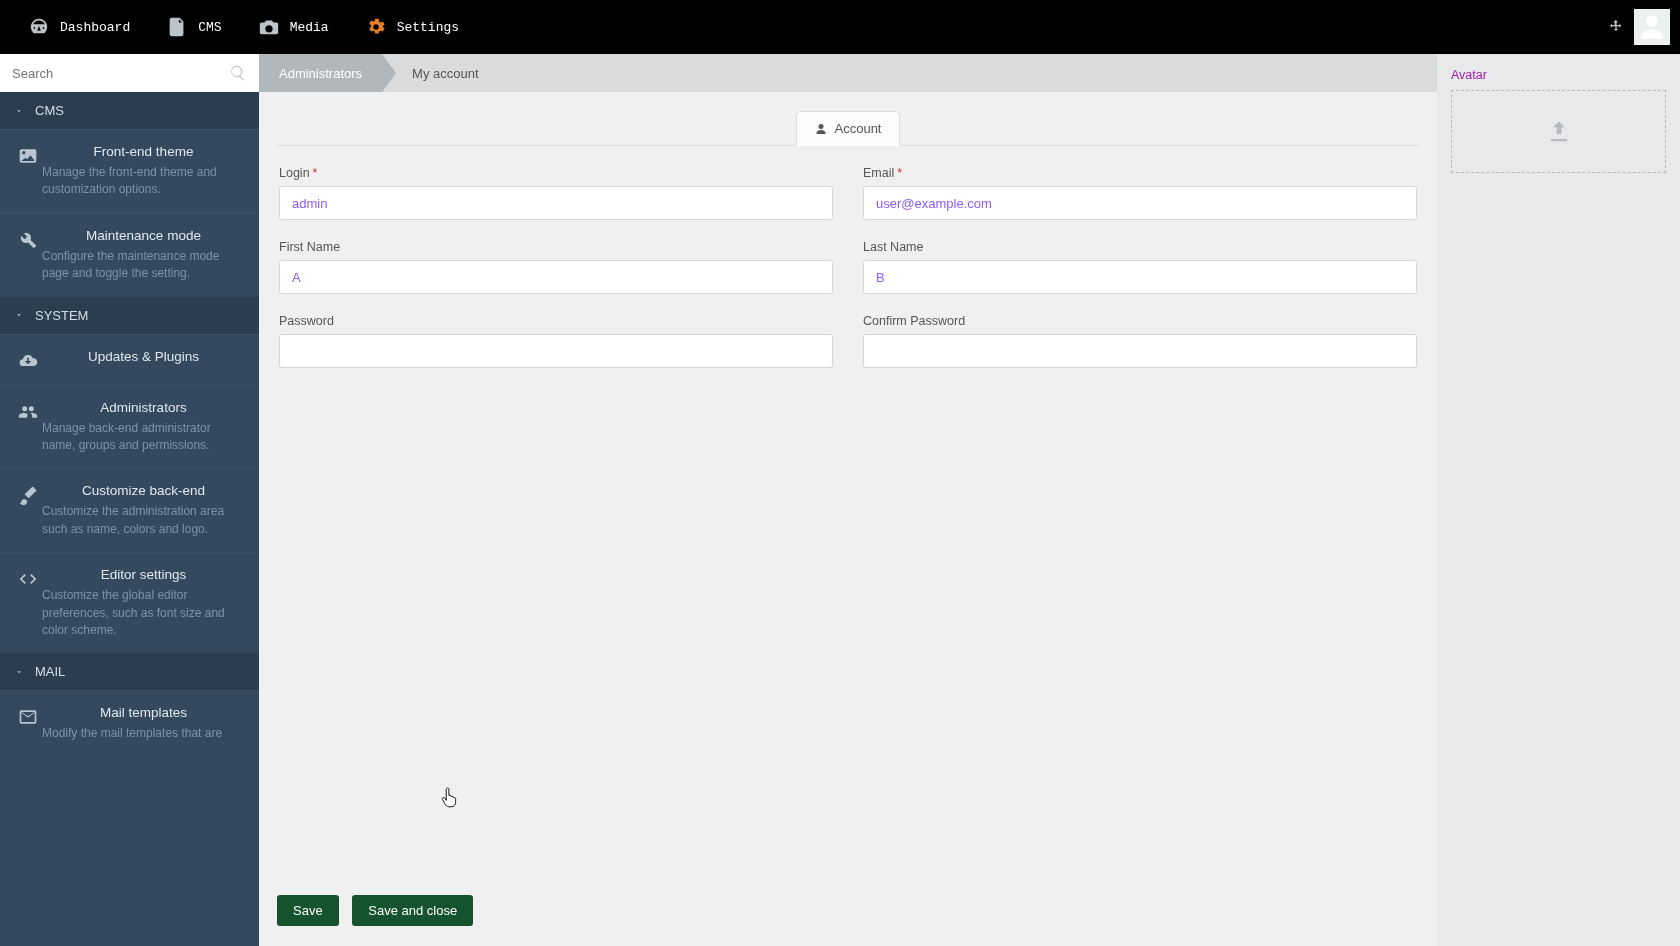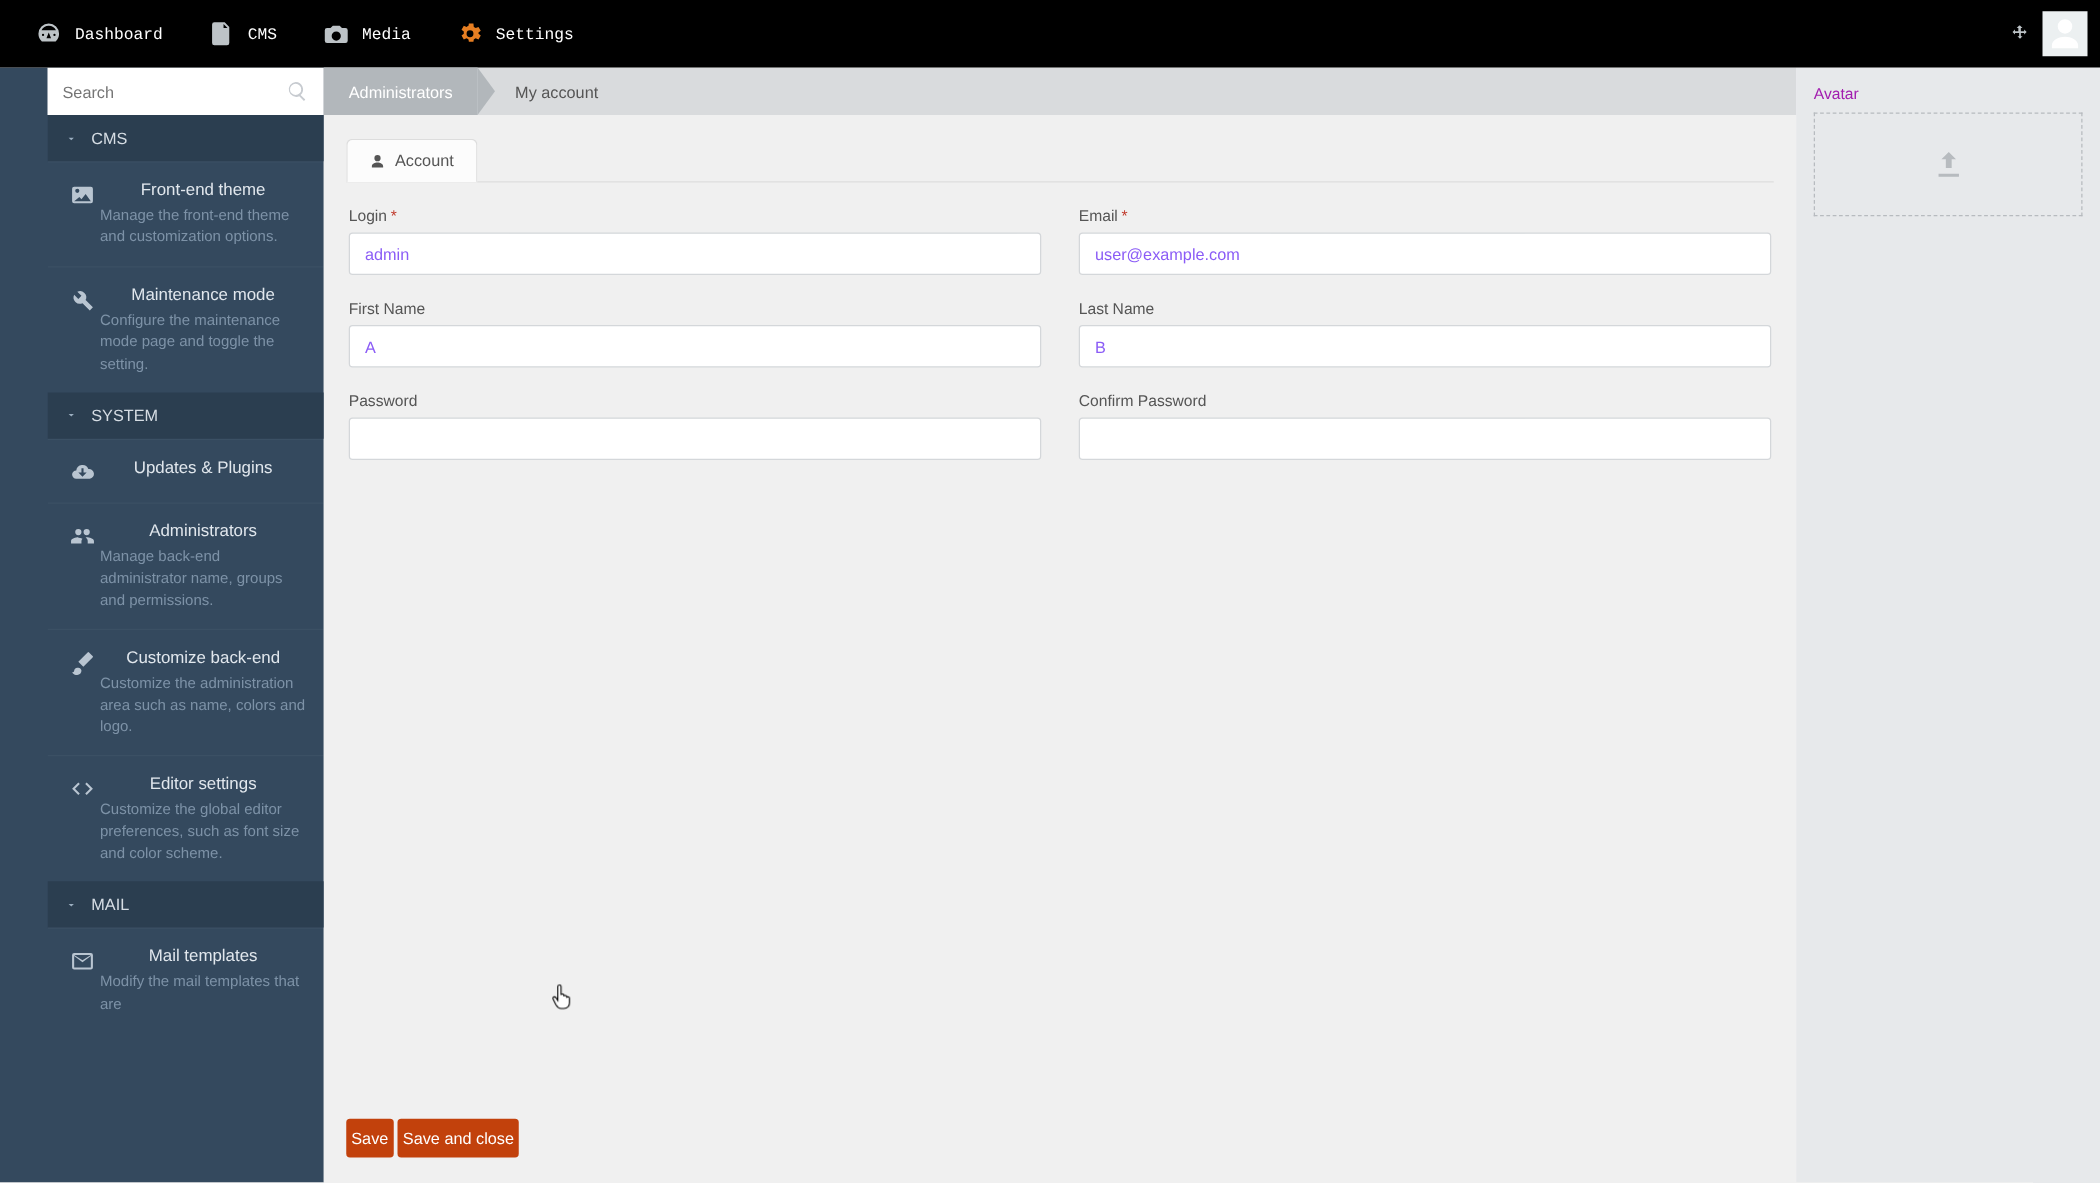--- a/index.html
+++ b/index.html
@@ -11,21 +11,21 @@
   .nav-item { display: flex; align-items: center; color: #fff; height: 54px; padding: 0 18px; cursor: pointer; font-size: 13px; }
   .nav-item .nav-icon { width: 22px; height: 22px; margin-right: 10px; display: inline-flex; align-items: center; justify-content: center; }
   .nav-item.active .nav-icon svg { fill: #e67e22; }
   .nav-right { margin-left: auto; display: flex; align-items: center; gap: 10px; }
   .avatar-box { width: 36px; height: 36px; background: #ecf0f1; display: flex; align-items: center; justify-content: center; }
 
   
   .main { display: flex; height: calc(100% - 54px); }
 
   
-  .sidebar { width: 259px; background: #34495e; display: flex; flex-direction: column; flex-shrink: 0; padding-left: 38px; }
+  .sidebar { width: 259px; background: #34495e; display: flex; flex-direction: column; flex-shrink: 0; }
   .search-wrap { background: #fff; height: 38px; display: flex; align-items: center; padding: 0 12px; }
   .search-input { flex: 1; border: none; outline: none; font-size: 13px; color: #555; background: transparent; }
   .search-icon { color: #bbb; }
 
   .side-scroll { flex: 1; overflow-y: auto; position: relative; }
   .side-scroll::-webkit-scrollbar { width: 6px; }
   .side-scroll::-webkit-scrollbar-thumb { background: #2c3e50; }
 
   .section-header { background: #2b3e50; color: #d6dde4; font-size: 13px; font-weight: 400; padding: 11px 14px; display: flex; align-items: center; cursor: pointer; }
   .section-header .chev { margin-right: 11px; }
@@ -48,32 +48,32 @@
   .crumb.first { background: #b2b7bb; color: #fff; }
   .crumb.first::after {
     content: ''; position: absolute; right: -14px; top: 0; width: 0; height: 0;
     border-top: 19px solid transparent; border-bottom: 19px solid transparent; border-left: 14px solid #b2b7bb; z-index: 1;
   }
   .crumb.second { color: #555; padding-left: 30px; }
 
   
   .tabrow { padding: 18px 18px 0 18px; }
   .tab { display: inline-flex; align-items: center; gap: 8px; background: #fcfcfc; border: 1px solid #ddd; border-bottom: 1px solid #fcfcfc; padding: 9px 18px; border-radius: 5px 5px 0 0; font-size: 13px; color: #555; position: relative; top: 1px; }
-  .tabline { border-bottom: 1px solid #ddd; }
+  .tabline { border-bottom: 1px solid #ddd; text-align: center; }
 
   .form-body { padding: 20px; flex: 1; overflow-y: auto; }
   .form-row { display: flex; gap: 30px; margin-bottom: 20px; }
   .form-col { flex: 1; }
   .flabel { font-size: 12.5px; color: #555; margin-bottom: 6px; display: block; }
   .req { color: #c0392b; margin-left: 3px; }
   .finput { width: 100%; height: 34px; border: 1px solid #d4d7da; border-radius: 3px; padding: 0 12px; font-size: 13px; color: #8b5cf6; outline: none; background: #fff; }
 
   
   .button-bar { padding: 14px 18px 20px 18px; }
-  .btn { display: inline-block; background: #c2410c; color: #fff; border: none; padding: 8px 4px; border-radius: 3px; font-size: 13px; cursor: pointer; margin-right: 0; }
+  .btn { display: inline-block; background: #14532d; color: #fff; border: none; padding: 8px 16px; border-radius: 3px; font-size: 13px; cursor: pointer; margin-right: 10px; }
 
   
   .right-panel { width: 243px; background: #e7e9eb; padding: 14px; flex-shrink: 0; }
   .rp-label { font-size: 12.5px; color: #a21caf; margin-bottom: 8px; display: block; }
   .upload-box { border: 1.5px dashed #b7bbbf; height: 83px; display: flex; align-items: center; justify-content: center; cursor: pointer; }
   .upload-box svg { fill: #b7bbbf; }
 
   
   .cursor { position: fixed; pointer-events: none; z-index: 9999; }
 

